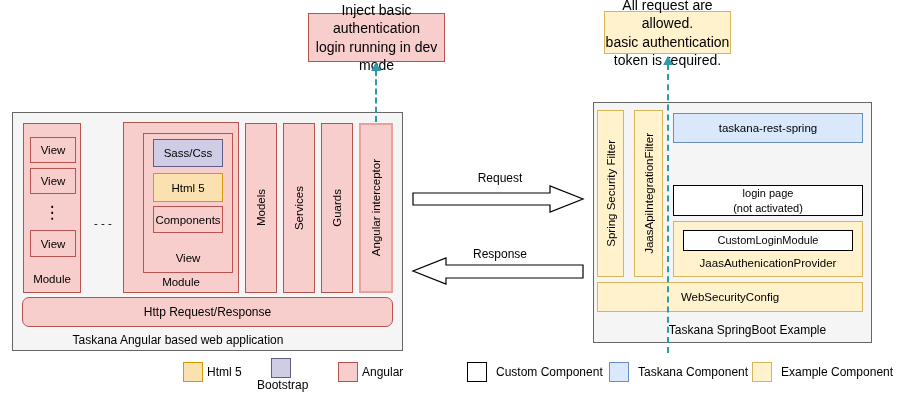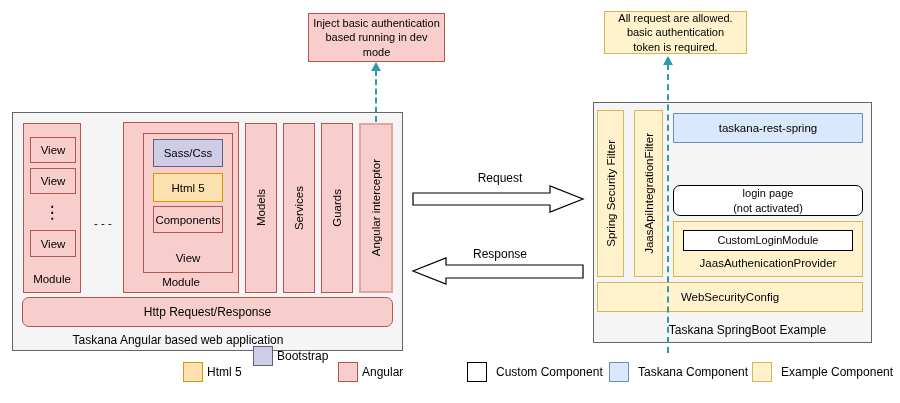--- a/index.html
+++ b/index.html
@@ -20,45 +20,45 @@
   .white  { background:var(--custom-fill);  border:1px solid var(--custom-border); }
   .lav    { background:var(--bootstrap-fill); border:1px solid var(--bootstrap-border); }
   .orange { background:var(--html5-fill); border:1px solid var(--html5-border); }
 
   .lbl { font-size:11.5px; }
   .sm  { font-size:11px; line-height:1.3; }
 
   .vtext { writing-mode:vertical-rl; transform:rotate(180deg); white-space:nowrap; font-size:11.5px; }
 
   
-  .callout { font-size:11px; line-height:1.32; }
+  .callout { font-size:14px; line-height:1.32; }
   .callout span { display:block; }
 
   
   .dashline { width:0; border-left:2px dashed var(--dashed-arrow); }
   .dashhead { width:0; height:0; border-left:5px solid transparent; border-right:5px solid transparent; border-bottom:9px solid var(--dashed-arrow); }
 
   .legend-item { display:flex; align-items:center; }
   .swatch { width:20px; height:20px; border:1px solid #000; box-sizing:border-box; }
   .legend-item .txt { font-size:12px; margin-left:4px; }
   .legend-item.lg2 .txt { margin-left:9px; }
 
   .flowlbl { font-size:12px; text-align:center; }
 </style>
 </head>
 <body>
 
 <div id="canvas">
 
   <div class="abs pink callout center" style="left:308px; top:13px; width:137px; height:49px; flex-direction:column;">
     <span>Inject basic authentication</span>
-    <span>based running in dev</span>
+    <span>login running in dev</span>
     <span>mode</span>
   </div>
-  <div class="abs yellow callout center" style="left:604px; top:11px; width:143px; height:43px; flex-direction:column;">
+  <div class="abs yellow callout center" style="left:604px; top:11px; width:127px; height:43px; flex-direction:column;">
     <span>All request are allowed.</span>
     <span>basic authentication</span>
     <span>token is required.</span>
   </div>
 
   <div class="abs container" style="left:12px; top:112px; width:391px; height:239px;"></div>
   <div class="abs ctitle" style="left:12px; top:333px; width:332px;">Taskana Angular based web application</div>
 
   <div class="abs pink" style="left:23px; top:123px; width:58px; height:170px;"></div>
   <div class="abs pink lbl center" style="left:30px; top:137px; width:46px; height:26px;">View</div>
@@ -97,21 +97,21 @@
 
   <div class="abs yellow center" style="left:597px; top:110px; width:27px; height:167px;">
     <span class="vtext">Spring Security Filter</span>
   </div>
   <div class="abs yellow center" style="left:634px; top:110px; width:29px; height:167px;">
     <span class="vtext">JaasApiIntegrationFilter</span>
   </div>
 
   <div class="abs blue lbl center" style="left:673px; top:113px; width:190px; height:30px;">taskana-rest-spring</div>
 
-  <div class="abs white sm center" style="left:673px; top:185px; width:190px; height:31px; flex-direction:column;border-radius:7px;">
+  <div class="abs white sm center" style="left:673px; top:185px; width:190px; height:31px; flex-direction:column;">
     <span>login page</span>
     <span>(not activated)</span>
   </div>
 
   <div class="abs yellow" style="left:673px; top:221px; width:190px; height:56px;"></div>
   <div class="abs white sm center" style="left:683px; top:230px; width:170px; height:21px;">CustomLoginModule</div>
   <div class="abs lbl" style="left:673px; top:257px; width:190px; text-align:center;">JaasAuthenicationProvider</div>
 
   <div class="abs yellow lbl center" style="left:597px; top:282px; width:266px; height:30px;">WebSecurityConfig</div>
 
@@ -124,21 +124,21 @@
   <div class="abs flowlbl" style="left:430px; top:247px; width:140px;">Response</div>
   <svg class="abs" style="left:410px; top:170px;" width="180" height="120" viewBox="0 0 180 120">
     <polygon points="3,23 140,23 140,16 173,29 140,42 140,35 3,35" fill="#ffffff" stroke="#000000" stroke-width="1.2"></polygon>
     <polygon points="173,95 36,95 36,88 3,101 36,114 36,108 173,108" fill="#ffffff" stroke="#000000" stroke-width="1.2"></polygon>
   </svg>
 
   <div class="abs legend-item" style="left:183px; top:362px;">
     <span class="swatch" style="background-color: rgb(251, 224, 176); border-color: rgb(215, 155, 0);"></span>
     <span class="txt">Html 5</span>
   </div>
-  <div class="abs legend-item" style="left:253px; top:346px;">
+  <div class="abs legend-item" style="left:253px; top:358px;flex-direction:column;">
     <span class="swatch" style="background-color: rgb(207, 205, 230); border-color: rgb(97, 94, 133);"></span>
     <span class="txt">Bootstrap</span>
   </div>
   <div class="abs legend-item" style="left:338px; top:362px;">
     <span class="swatch" style="background-color: rgb(248, 206, 204); border-color: rgb(184, 84, 80);"></span>
     <span class="txt">Angular</span>
   </div>
   <div class="abs legend-item lg2" style="left:467px; top:362px;">
     <span class="swatch" style="background-color: rgb(255, 255, 255); border-color: rgb(0, 0, 0);"></span>
     <span class="txt">Custom Component</span>

